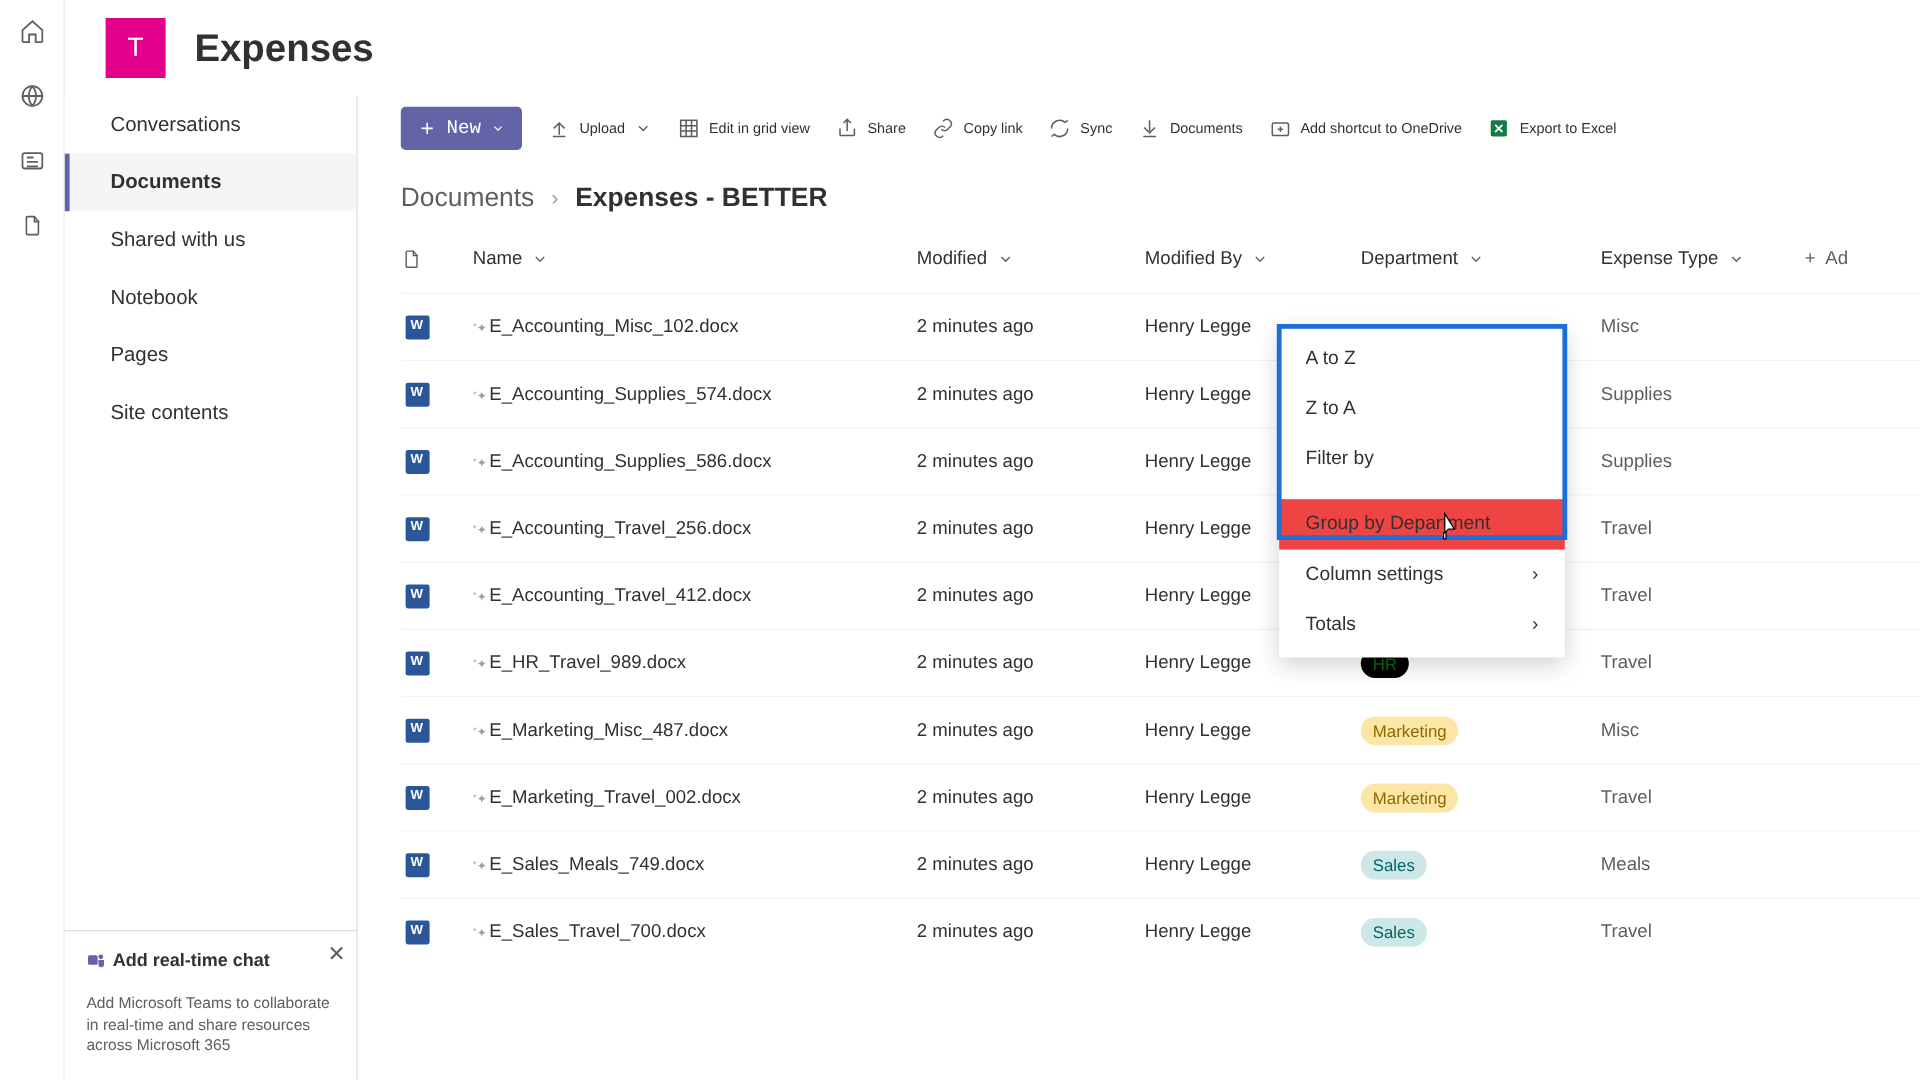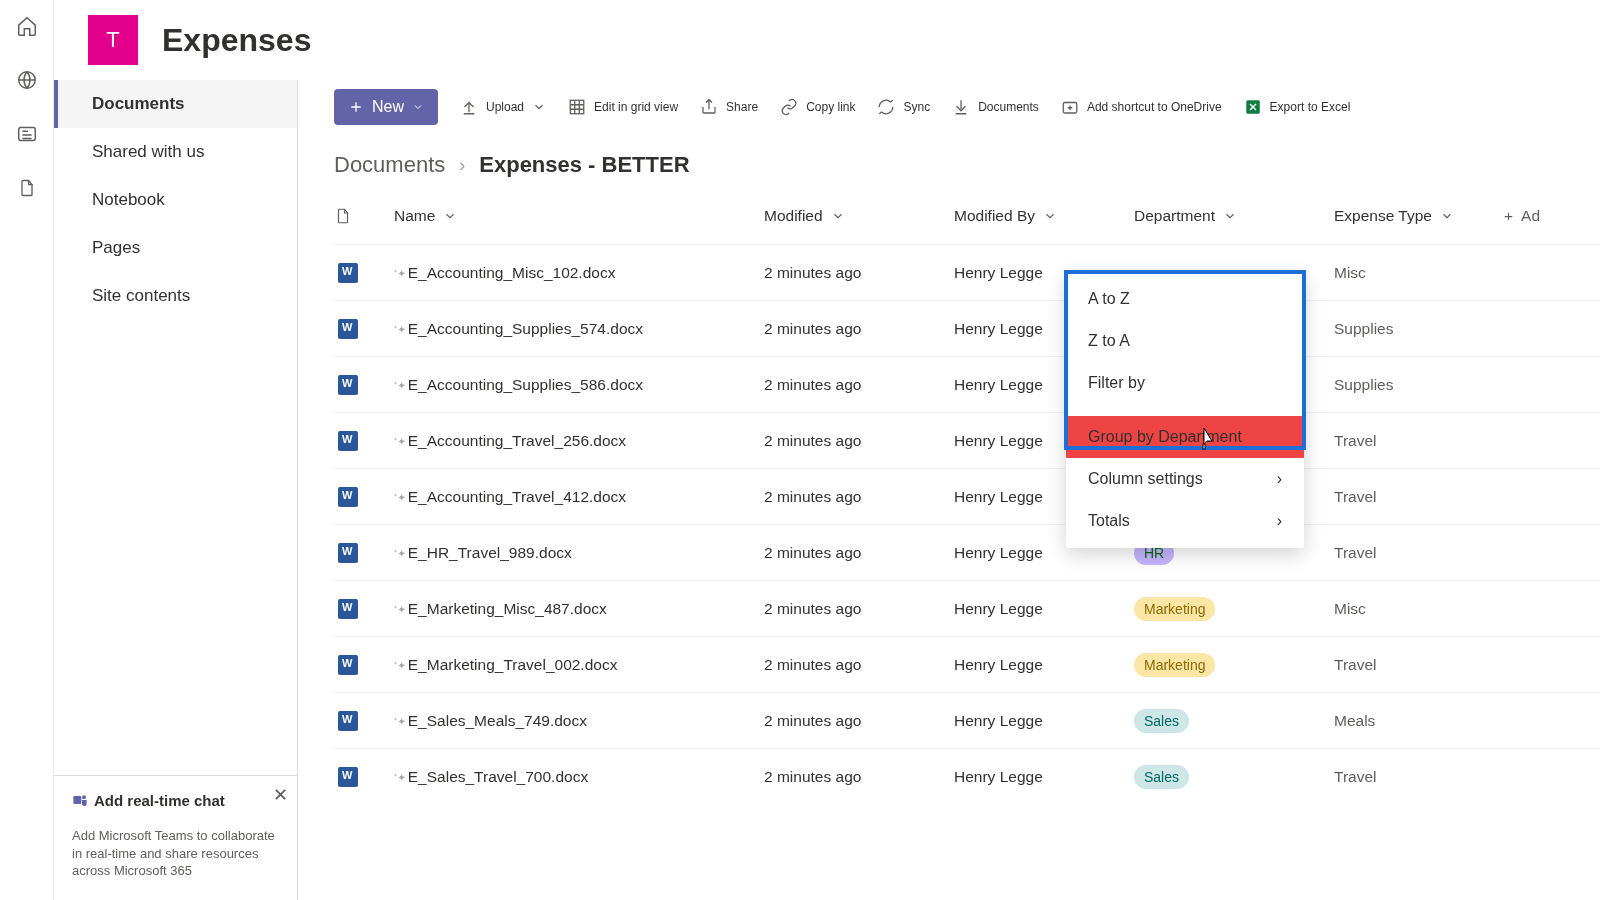--- a/index.html
+++ b/index.html
@@ -24,21 +24,21 @@
 .teams-promo { position: absolute; left: 54px; bottom: 0; width: 244px; border-top: 1px solid #ddd; padding: 16px 18px 20px; }
 .teams-promo-close { position: absolute; right: 10px; top: 8px; font-size: 18px; color: #605e5c; cursor: pointer; }
 .teams-promo-title { font-weight: 600; font-size: 15px; display:flex; gap:6px;}
 .teams-promo-body { font-size: 13px; color: #605e5c; margin-top: 18px; line-height: 1.35; }
 
 
 .main { position: absolute; left: 298px; top: 80px; right: 0; bottom: 0; }
 
 
 .cmdbar { height: 54px; display: flex; align-items: center; gap: 22px; padding-left: 36px; }
-.btn-new { background: #6264a7; color: #fff; border-radius: 4px; height: 36px; padding: 0 14px; display: flex; align-items: center; gap: 8px; font-size: 16px; cursor: pointer; }
+.btn-new { background: #6264a7; color: #fff; border-radius: 4px; height: 36px; padding: 0 14px; display: flex; align-items: center; gap: 8px; font-size: 16px; cursor: pointer; font-family: Liberation Mono, monospace; }
 .cmd { display: flex; align-items: center; gap: 8px; font-size: 12px; color: #323130; cursor: pointer; }
 .cmd svg { flex:none; }
 
 
 .crumb { padding: 18px 0 10px 36px; display:flex; align-items:center; gap:14px; }
 .crumb-root { font-size: 22px; color: #605e5c; font-weight: 400; }
 .crumb-sep { color: #a19f9d; font-size: 18px; }
 .crumb-cur { font-size: 22px; font-weight: 600; }
 
 
@@ -46,21 +46,21 @@
 .thead, .trow { display: grid; grid-template-columns: 60px 370px 190px 180px 200px 170px 120px; align-items: center; height: 56px; }
 .thead { font-size: 15.5px; color: #323130; font-weight:400; }
 .th { display:flex; align-items:center; gap:8px; cursor:pointer;}
 .trow { font-size: 15.5px; color: #323130; border-top: 1px solid #f3f2f1;}
 .fileicon { width:20px; height:20px; background:#2b579a; border-radius:2px; position:relative; margin-left:4px;}
 .fileicon::after{ content:"W"; color:#fff; font-size:11px; font-weight:bold; position:absolute; left:4px; top:2px; }
 .newtag { font-size:10px; color:#a19f9d; margin-right:2px; vertical-align:super;}
 .fname { display:flex; align-items:center;}
 .modby, .mod { color:#323130; }
 .pill { display:inline-block; padding: 4px 10px; border-radius: 14px; font-size:14px; }
-.pill-hr { background:#c4b5fd; color:#0b6a0b; }
+.pill-hr { background:#000000; color:#0b6a0b; }
 .pill-mkt { background:#fce6a6; color:#8a6a00; }
 .pill-sales { background:#cde6e6; color:#006666; }
 .exptype { color:#605e5c; }
 
 
 .colmenu { position:absolute; left:768px; top:192px; width:238px; background:#fff; box-shadow:0 6px 20px rgba(0,0,0,.18); border-radius:2px; padding:6px 0; z-index:50;}
 .colmenu-item { padding:12px 22px; font-size:16px; cursor:pointer; display:flex; align-items:center; justify-content:space-between;}
 .colmenu-item.hover { background:#ef4444;margin-top:12px; }
 .highlight-box { position:absolute; left:766px; top:190px; width:242px; height:180px; border:4px solid #1d6fd8; z-index:60; pointer-events:none; }
 .cursor-ptr { position:absolute; left:900px; top:346px; z-index:70; font-size:18px; }
@@ -96,20 +96,21 @@
       </svg>
     </div>
 </div>
 
 <div class="site-header">
   <div class="site-logo">T</div>
   <div class="site-title">Expenses</div>
 </div>
 
 <div class="left-nav" id="left-nav">
+    <div class="nav-item">Conversations</div>
     <div class="nav-item active">Documents</div>
     <div class="nav-item">Shared with us</div>
     <div class="nav-item">Notebook</div>
     <div class="nav-item">Pages</div>
     <div class="nav-item">Site contents</div>
   </div>
 
 <div class="teams-promo">
   <div class="teams-promo-close">✕</div>
   <div class="teams-promo-title">

